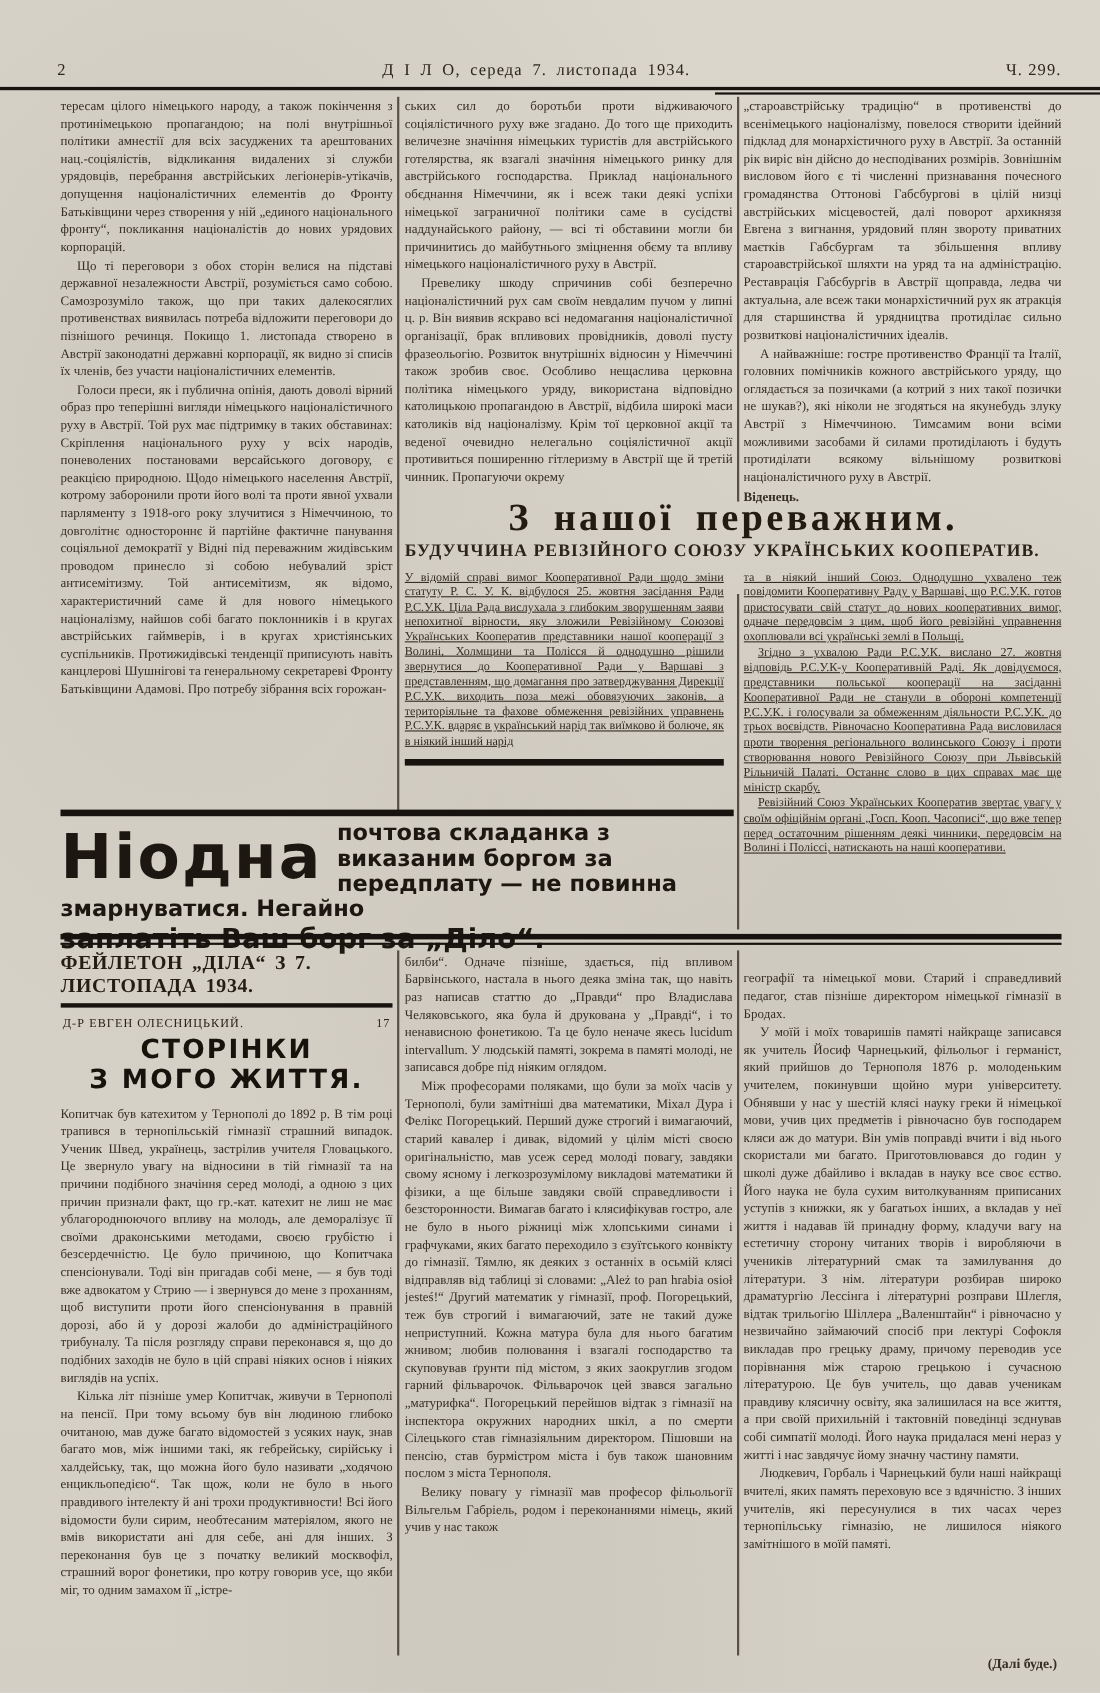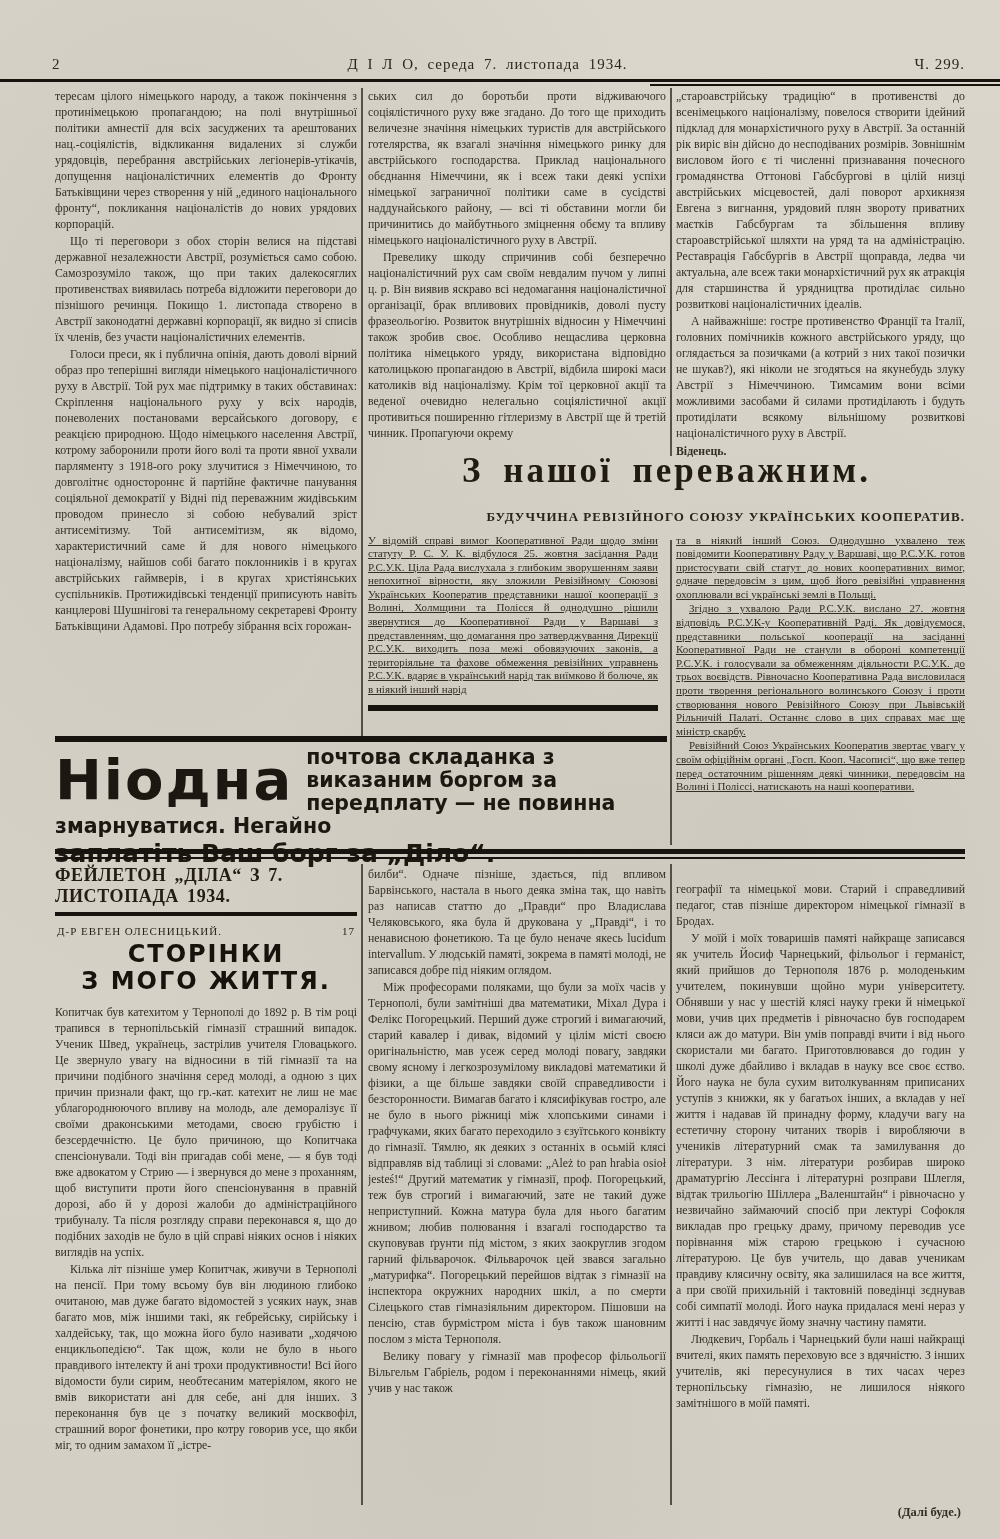--- a/index.html
+++ b/index.html
@@ -30,22 +30,22 @@
   .col p.para:first-child{text-indent:0;}
   .vrule{position:absolute;width:1.5px;background:rgba(45,38,28,0.75);}
   .signature{font-weight:bold;padding-right:6px;margin-top:2px;}
   
   .coop{position:absolute;left:368px;top:452px;width:597px;}
   .coop-title{
     text-align:center;font-size:35px;font-weight:bold;color:#211b12;
     letter-spacing:3px;word-spacing:8px;margin:0;line-height:1.1;
   }
   .coop-sub{
-    text-align:right;font-size:13px;font-weight:bold;letter-spacing:1px;
-    margin:18px 0 0;color:#2b2419;
+    text-align:left;font-size:16px;font-weight:bold;letter-spacing:1px;
+    margin:1px 0 0;color:#2b2419;
   }
   .coop-cols{display:flex;margin-top:9px;}
   .coop-col{font-size:11px;line-height:13.6px;text-align:justify;}
   .coop-col p.para{margin:0 0 1px;text-indent:13px;text-decoration:underline;}
   .coop-col p.para:first-child{text-indent:0;}
   .coop-left{width:290px;margin-right:18px;}
   .coop-right{width:289px;height:298px;overflow:hidden;}
   .end-bar{height:6px;background:#17130e;margin-top:8px;}
   
   .ad{position:absolute;left:55px;top:746px;width:612px;color:#1d1711;

